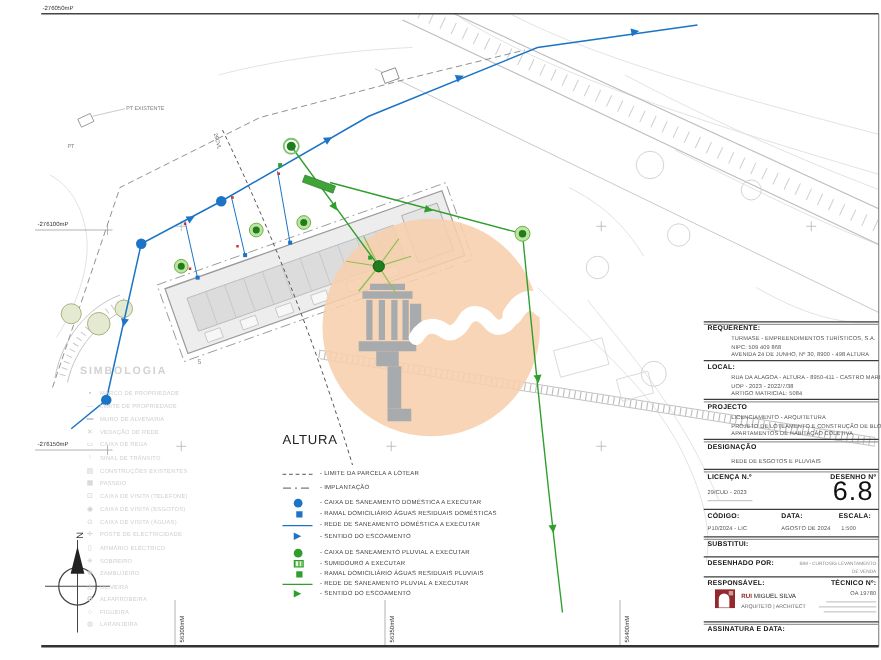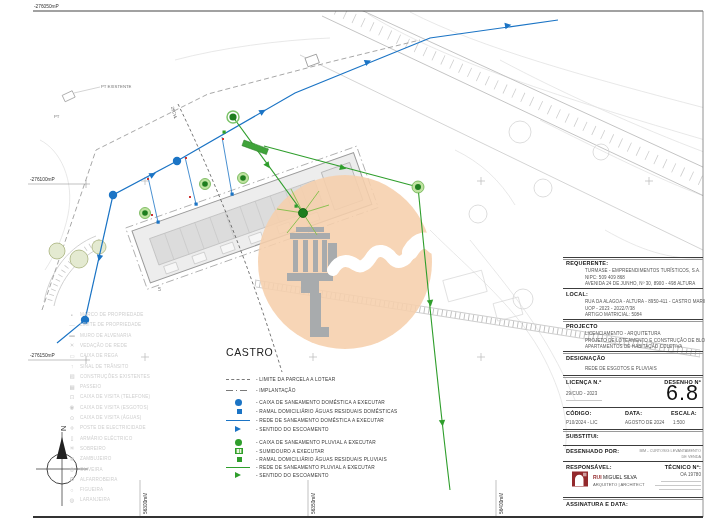--- a/index.html
+++ b/index.html
@@ -289,20 +289,21 @@
     <line x1="140" y1="480" x2="140" y2="516" stroke="#999" stroke-width="0.6"></line>
     <line x1="308" y1="480" x2="308" y2="516" stroke="#999" stroke-width="0.6"></line>
     <line x1="496" y1="480" x2="496" y2="516" stroke="#999" stroke-width="0.6"></line>
     <text transform="translate(147,514) rotate(-90)">56300mM</text>
     <text transform="translate(315,514) rotate(-90)">56350mM</text>
     <text transform="translate(503,514) rotate(-90)">56400mM</text>
   </g>
 </svg>
 
 <div id="simbologia">
+  <div class="sb-title">SIMBOLOGIA</div>
   <div class="sb-row" style="top:19px">
       <span class="sb-glyph">▪</span>
       <span class="sb-txt">MARCO DE PROPRIEDADE</span>
     </div>
   <div class="sb-row" style="top:29.3px">
       <span class="sb-glyph">—</span>
       <span class="sb-txt">LIMITE DE PROPRIEDADE</span>
     </div>
   <div class="sb-row" style="top:39.6px">
       <span class="sb-glyph">▬</span>
@@ -368,21 +369,21 @@
       <span class="sb-glyph">○</span>
       <span class="sb-txt">FIGUEIRA</span>
     </div>
   <div class="sb-row" style="top:204.4px">
       <span class="sb-glyph">◍</span>
       <span class="sb-txt">LARANJEIRA</span>
     </div>
 </div>
 
 <div id="legend">
-  <div class="lg-title">CASTRO</div>
+  <div class="lg-title">ALTURA</div>
   <div class="lg-row" style="top:29px">
       <span class="lg-sym">
         <span class="s-dash"></span>
       </span>
       <span class="lg-txt">- LIMITE DA PARCELA A LOTEAR</span>
     </div>
   <div class="lg-row" style="top:40px">
       <span class="lg-sym">
         <span class="s-dashdot"></span>
       </span>

